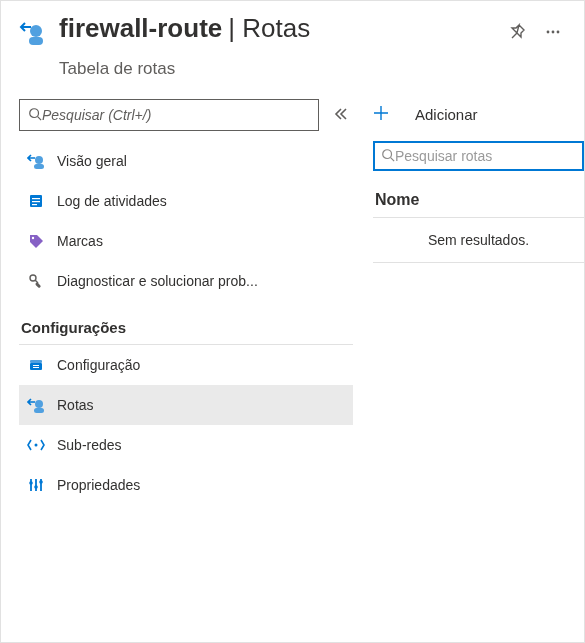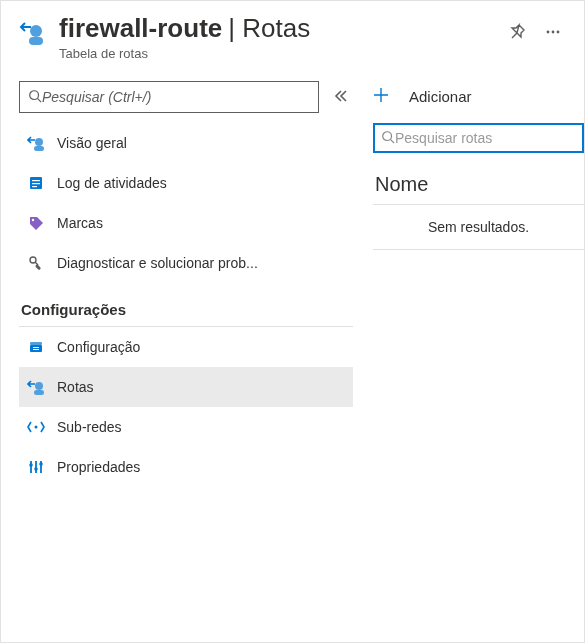--- a/index.html
+++ b/index.html
@@ -27,23 +27,23 @@
     font-weight: 600;
     color: #323130;
     white-space: nowrap;
   }
   .title-sub {
     font-size: 26px;
     font-weight: 400;
     color: #323130;
   }
   .subtitle {
-    font-size: 13px;
+    font-size: 17px;
     color: #605e5c;
-    margin-top: 2px;
+    margin-top: 15px;
   }
   .header-actions {
     display: flex;
     gap: 18px;
     align-items: center;
     margin-top: 10px;
     margin-right: 4px;
   }
   .pin-btn, .more-btn {
     cursor: pointer;
@@ -126,43 +126,43 @@
   }
   .toolbar {
     display: flex;
     align-items: center;
     height: 54px;
     gap: 8px;
   }
   .add-btn {
     display: flex;
     align-items: center;
-    gap: 20px;
+    gap: 26px;
     cursor: pointer;
     color: #323130;
     font-size: 15px;
   }
   .filter-box {
     display: flex;
     align-items: center;
     border: 2px solid #0078d4;
     height: 30px;
     padding: 0 6px;
     margin-bottom: 10px;
     width: 100%;
   }
   .filter-box input {
     border: none; outline: none; flex: 1;
     font-size: 14px; font-family: inherit;
     color: #323130; background: transparent;
   }
   .filter-box input::placeholder { color: #9a9a9a; }
   .col-header {
-    font-weight: 400;
-    font-size: 20px;
+    font-weight: 700;
+    font-size: 16px;
     padding: 10px 2px 8px 2px;
   }
   .divider { border-top: 1px solid #e1e1e1; }
   .empty {
     padding: 14px 2px;
     color: #323130;
     font-size: 14px;
     text-align: center;
   }
 </style>

